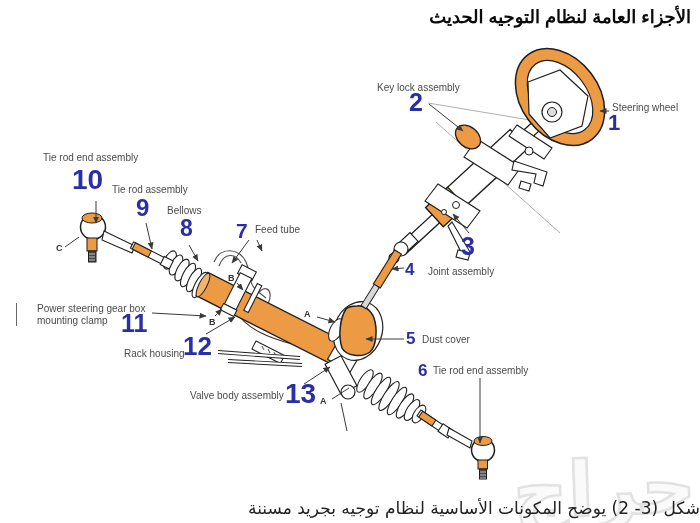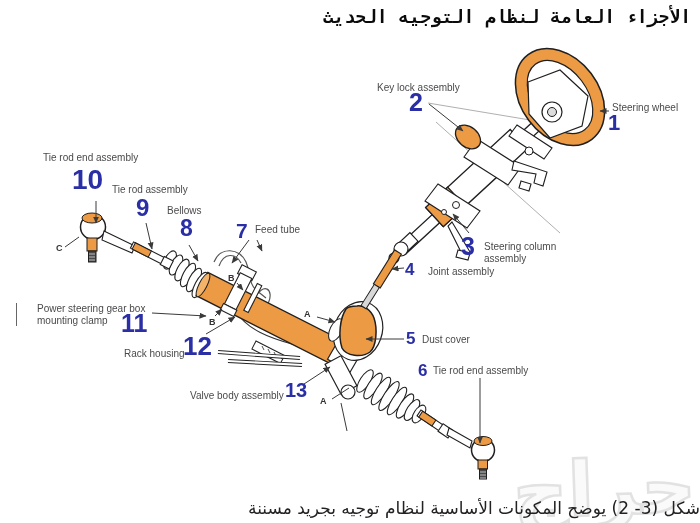--- a/index.html
+++ b/index.html
@@ -1,19 +1,19 @@
 <!DOCTYPE html>
 <html><head>
 <meta charset="utf-8">
 <style>
   html,body{margin:0;padding:0;background:#fff;}
   .page{position:relative;width:700px;height:523px;background:#ffffff;overflow:hidden;
         font-family:"Liberation Sans", sans-serif;}
   .title{position:absolute;top:6px;right:9px;font-size:18px;font-weight:bold;color:#0a0a0a;
-         direction:rtl;font-family:Liberation Mono, monospace;}
+         direction:rtl;font-family:Liberation Sans, sans-serif;}
   .caption{position:absolute;bottom:5px;left:0;width:100%;text-align:right;font-size:17px;
            color:#222;direction:rtl;font-family:"DejaVu Sans", sans-serif;z-index:5;}
   .watermark{position:absolute;right:4px;bottom:-10px;font-size:76px;font-weight:bold;
              letter-spacing:4px;color:rgba(0,0,0,0.02);-webkit-text-stroke:2.5px #e2e2e2;
              transform:rotate(-2deg);z-index:1;font-family:"DejaVu Sans", sans-serif;}
   .art{position:absolute;left:0;top:0;z-index:2;}
   .part-num{position:absolute;color:#2A2FA5;font-weight:bold;line-height:1;z-index:4;
             font-family:"Liberation Sans", sans-serif;}
   .part-text{position:absolute;font-size:10px;color:#4a4a4a;line-height:1.15;z-index:4;
              white-space:nowrap;}
@@ -211,25 +211,24 @@
   <span class="part-num" style="left:461px;top:234px;font-size:25px">3</span>
   <span class="part-num" style="left:405px;top:261px;font-size:17px">4</span>
   <span class="part-num" style="left:406px;top:330px;font-size:17px">5</span>
   <span class="part-num" style="left:418px;top:362px;font-size:17px">6</span>
   <span class="part-num" style="left:236px;top:220px;font-size:21px">7</span>
   <span class="part-num" style="left:180px;top:217px;font-size:23px">8</span>
   <span class="part-num" style="left:136px;top:196px;font-size:24px">9</span>
   <span class="part-num" style="left:72px;top:166px;font-size:28px">10</span>
   <span class="part-num" style="left:121px;top:311px;font-size:25px">11</span>
   <span class="part-num" style="left:183px;top:333px;font-size:26px">12</span>
-  <span class="part-num" style="left:285px;top:380px;font-size:20px">13</span>
+  <span class="part-num" style="left:285px;top:380px;font-size:28px">13</span>
 
   <span class="part-text" style="left:612px;top:102px">Steering wheel</span>
   <span class="part-text" style="left:377px;top:82px">Key lock assembly</span>
-  <span class="part-text wrap" style="left:484px;top:241px;width:82px">Steering column assembly</span>
   <span class="part-text" style="left:428px;top:266px">Joint assembly</span>
   <span class="part-text" style="left:422px;top:334px">Dust cover</span>
   <span class="part-text" style="left:433px;top:365px">Tie rod end assembly</span>
   <span class="part-text" style="left:255px;top:224px">Feed tube</span>
   <span class="part-text" style="left:167px;top:205px">Bellows</span>
   <span class="part-text" style="left:112px;top:184px">Tie rod assembly</span>
   <span class="part-text" style="left:43px;top:152px">Tie rod end assembly</span>
   <span class="part-text wrap barleft" style="left:16px;top:303px;width:122px">Power steering gear box mounting clamp</span>
   <span class="part-text" style="left:124px;top:348px">Rack housing</span>
   <span class="part-text" style="left:190px;top:390px">Valve body assembly</span>

